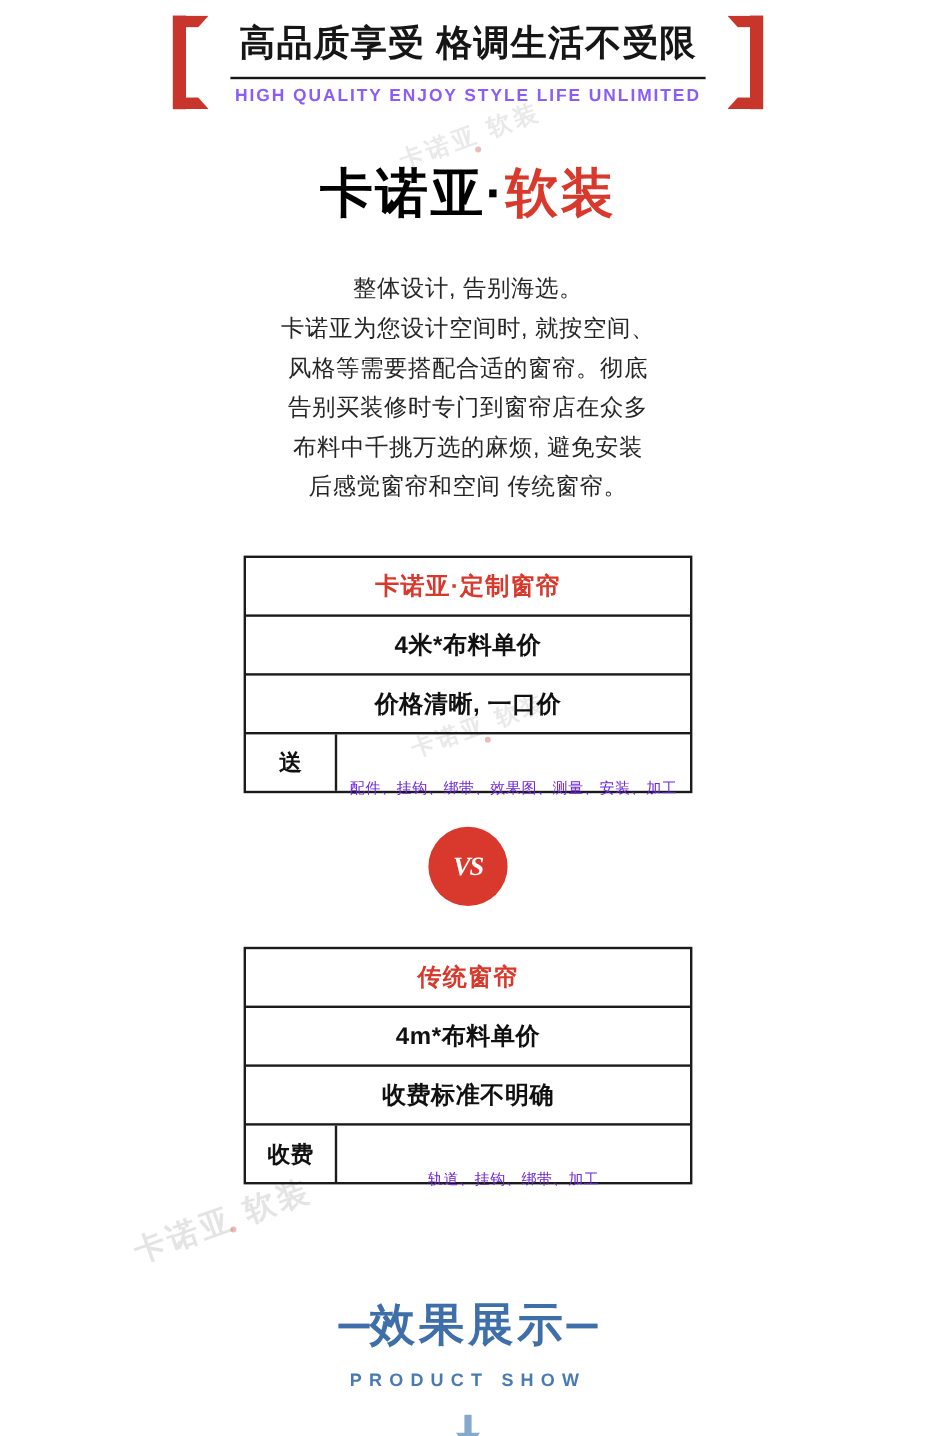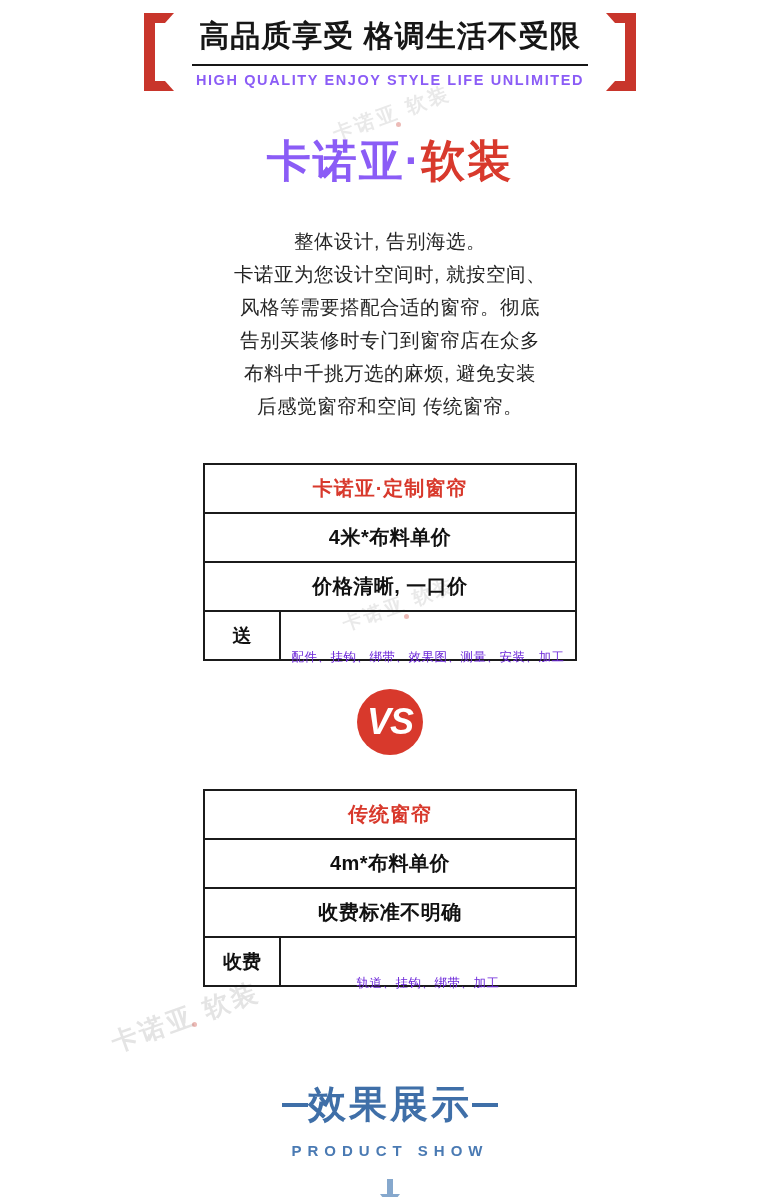--- a/index.html
+++ b/index.html
@@ -76,21 +76,21 @@
   
   .brand {
     text-align: center;
     margin-top: 28px;
     font-size: 44px;
     font-weight: bold;
     letter-spacing: 2px;
     position: relative;
     z-index: 2;
   }
-  .brand .dark { color: #8b5cf6; margin-top: 17px; }
+  .brand .dark { color: #000000; margin-top: 17px; }
   .brand .red { color: #d8392c; }
 
   
   .intro {
     margin: 34px auto 0 auto;
     width: 420px;
     text-align: center;
     font-size: 19.5px;
     line-height: 33px;
     color: #262626;
@@ -161,27 +161,28 @@
     margin-top: 28px;
     position: relative;
     z-index: 2;
   }
   .vs {
     width: 66px;
     height: 66px;
     border-radius: 50%;
     background: #d8392c;
     color: #fff;
-    font-size: 36px;
+    font-size: 22px;
     font-style: italic;
     font-weight: bold;
     display: flex;
     align-items: center;
     justify-content: center;
     letter-spacing: -1px;
+    font-family: Liberation Serif, serif;
   }
 
   
   .show {
     margin-top: 92px;
     text-align: center;
     position: relative;
     z-index: 2;
   }
   .show-cn-line {

